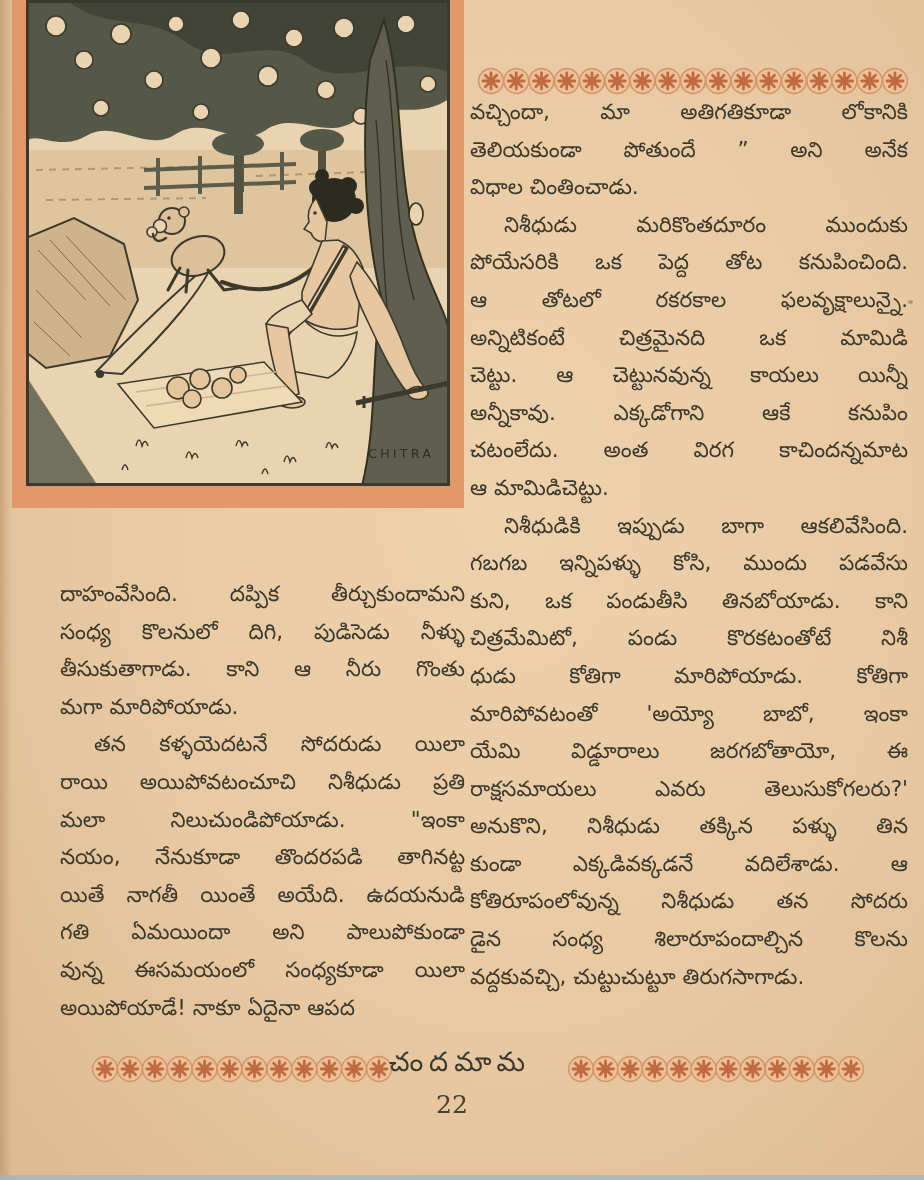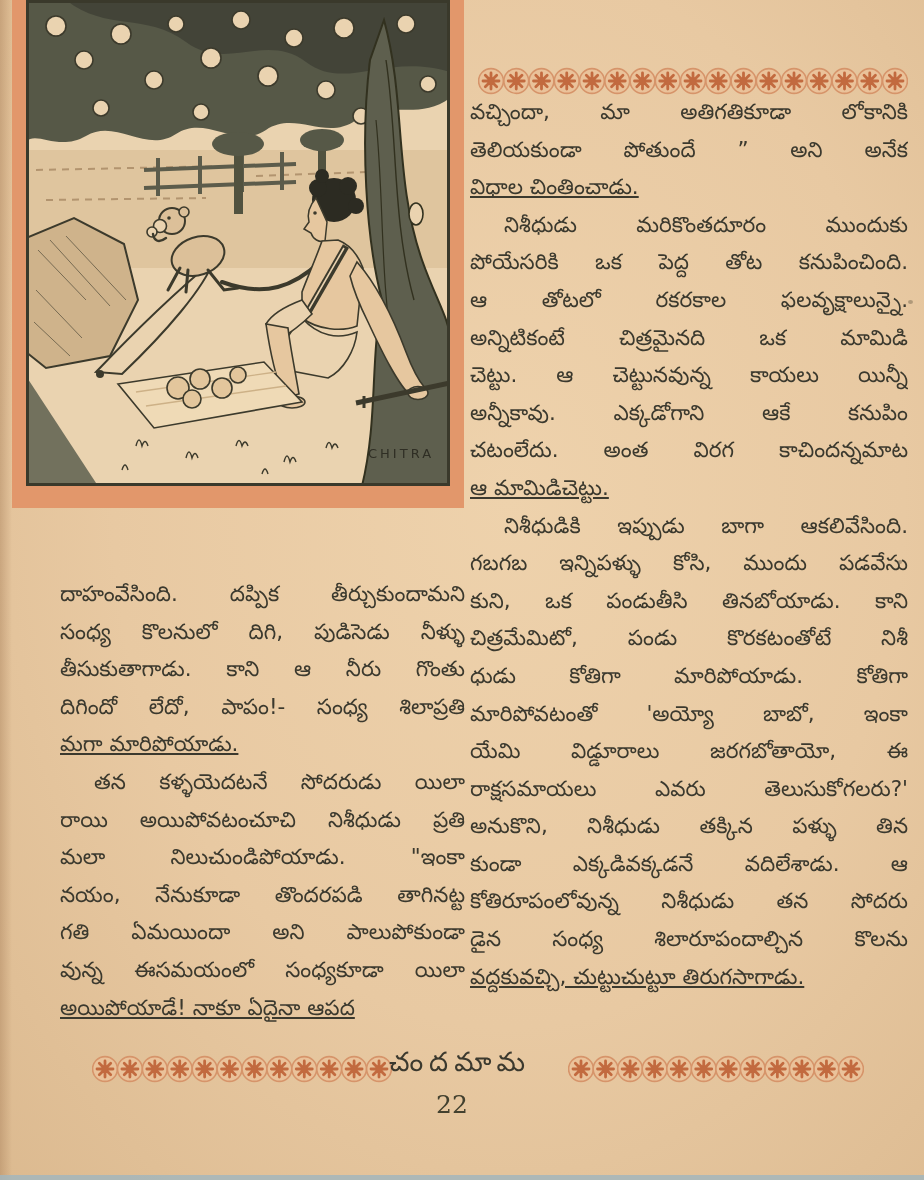--- a/index.html
+++ b/index.html
@@ -30,21 +30,21 @@
   .illu-art svg { display:block; }
   
   .column { position:absolute; color:#3b392e; }
   .col-right { left:470px; top:95px; width:438px; }
   .col-left  { left:60px;  top:533px; width:405px;margin-top:44px; }
   .line {
     height:37.6px; font-size:21.5px; line-height:34px;
     text-align:justify; text-align-last:justify;
     overflow:hidden; white-space:normal;
   }
-  .line.lastline { text-align-last:left;text-decoration:underline; }
+  .line.lastline { text-align-last:left; }
   .para.indent .line:first-child { text-indent:34px; }
   
   .strip { position:absolute; height:38px; }
   .strip-top { left:478px; top:62px;  width:430px; }
   .strip-fl  { left:92px;  top:1050px; width:300px; }
   .strip-fr  { left:568px; top:1050px; width:296px; }
   .strip svg { display:block; width:100%; height:100%; }
   
   .footer-title {
     position:absolute; left:460px; top:1046px; transform:translateX(-50%);
@@ -255,28 +255,28 @@
         <div class="line">కోతిరూపంలోవున్న నిశీధుడు తన సోదరు</div>
         <div class="line">డైన సంధ్య శిలారూపందాల్చిన కొలను</div>
         <div class="line lastline">వద్దకువచ్చి, చుట్టుచుట్టూ తిరుగసాగాడు.</div>
       </div>
     </div>
   <div class="column col-left">
       <div class="para">
         <div class="line">దాహంవేసింది. దప్పిక తీర్చుకుందామని</div>
         <div class="line">సంధ్య కొలనులో దిగి, పుడిసెడు నీళ్ళు</div>
         <div class="line">తీసుకుతాగాడు. కాని ఆ నీరు గొంతు</div>
-        <div class="line">దిగిందో లేదో, పాపం!- సంధ్య శిలాప్రతి</div>
         <div class="line lastline">మగా మారిపోయాడు.</div>
       </div>
       <div class="para indent">
         <div class="line">తన కళ్ళయెదటనే సోదరుడు యిలా</div>
         <div class="line">రాయి అయిపోవటంచూచి నిశీధుడు ప్రతి</div>
         <div class="line">మలా నిలుచుండిపోయాడు. "ఇంకా</div>
         <div class="line">నయం, నేనుకూడా తొందరపడి తాగినట్ట</div>
+        <div class="line">యితే నాగతీ యింతే అయేది. ఉదయనుడి</div>
         <div class="line">గతి ఏమయిందా అని పాలుపోకుండా</div>
         <div class="line">వున్న ఈసమయంలో సంధ్యకూడా యిలా</div>
         <div class="line lastline">అయిపోయాడే! నాకూ ఏదైనా ఆపద</div>
       </div>
     </div>
 
   <div class="strip strip-fl">
     <svg viewBox="0 0 300 38" preserveAspectRatio="none">
         <use href="#flower-motif" xlink:href="#flower-motif" x="13" y="19"></use>
         <use href="#flower-motif" xlink:href="#flower-motif" x="37.90909090909091" y="19"></use>

